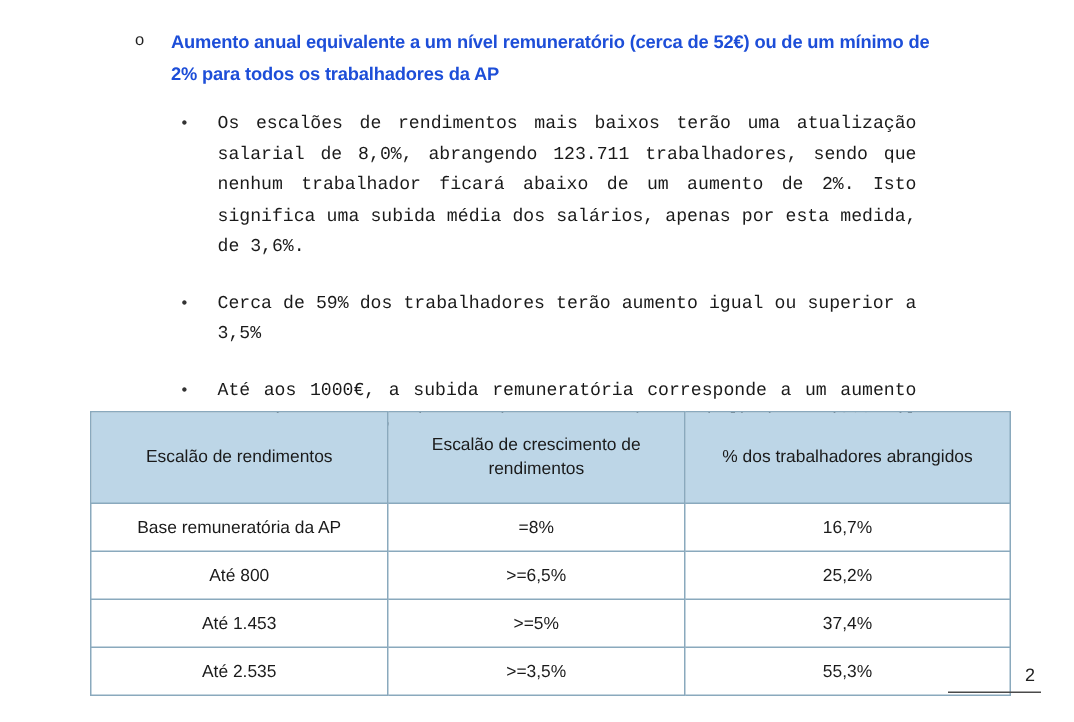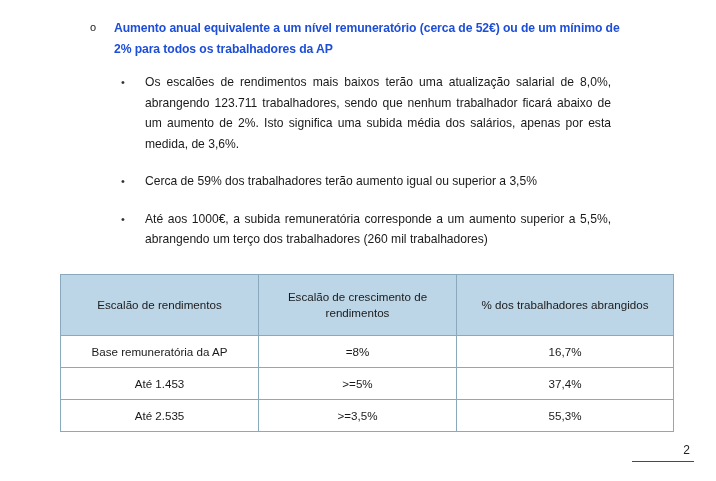--- a/index.html
+++ b/index.html
@@ -66,20 +66,21 @@
     line-height: 20px;
     color: #333;
     margin-right: 14px;
   }
   .bullet-l2 .text {
     font-size: 12.1px;
     line-height: 20.5px;
     color: #1a1a1a;
     text-align: justify;
     width: 466px;
+    font-family: Liberation Mono, monospace;
   }
 
   
   .table-wrap {
     position: absolute;
     left: 42px;
     top: 274px;
     width: 613px;
     margin-left: 18px;
   }
@@ -169,20 +170,25 @@
           <th>% dos trabalhadores abrangidos</th>
         </tr>
       </thead>
       <tbody>
         <tr>
           <td>Base remuneratória da AP</td>
           <td>=8%</td>
           <td>16,7%</td>
         </tr>
         <tr>
+          <td>Até 800</td>
+          <td>&gt;=6,5%</td>
+          <td>25,2%</td>
+        </tr>
+        <tr>
           <td>Até 1.453</td>
           <td>&gt;=5%</td>
           <td>37,4%</td>
         </tr>
         <tr>
           <td>Até 2.535</td>
           <td>&gt;=3,5%</td>
           <td>55,3%</td>
         </tr>
       </tbody>

